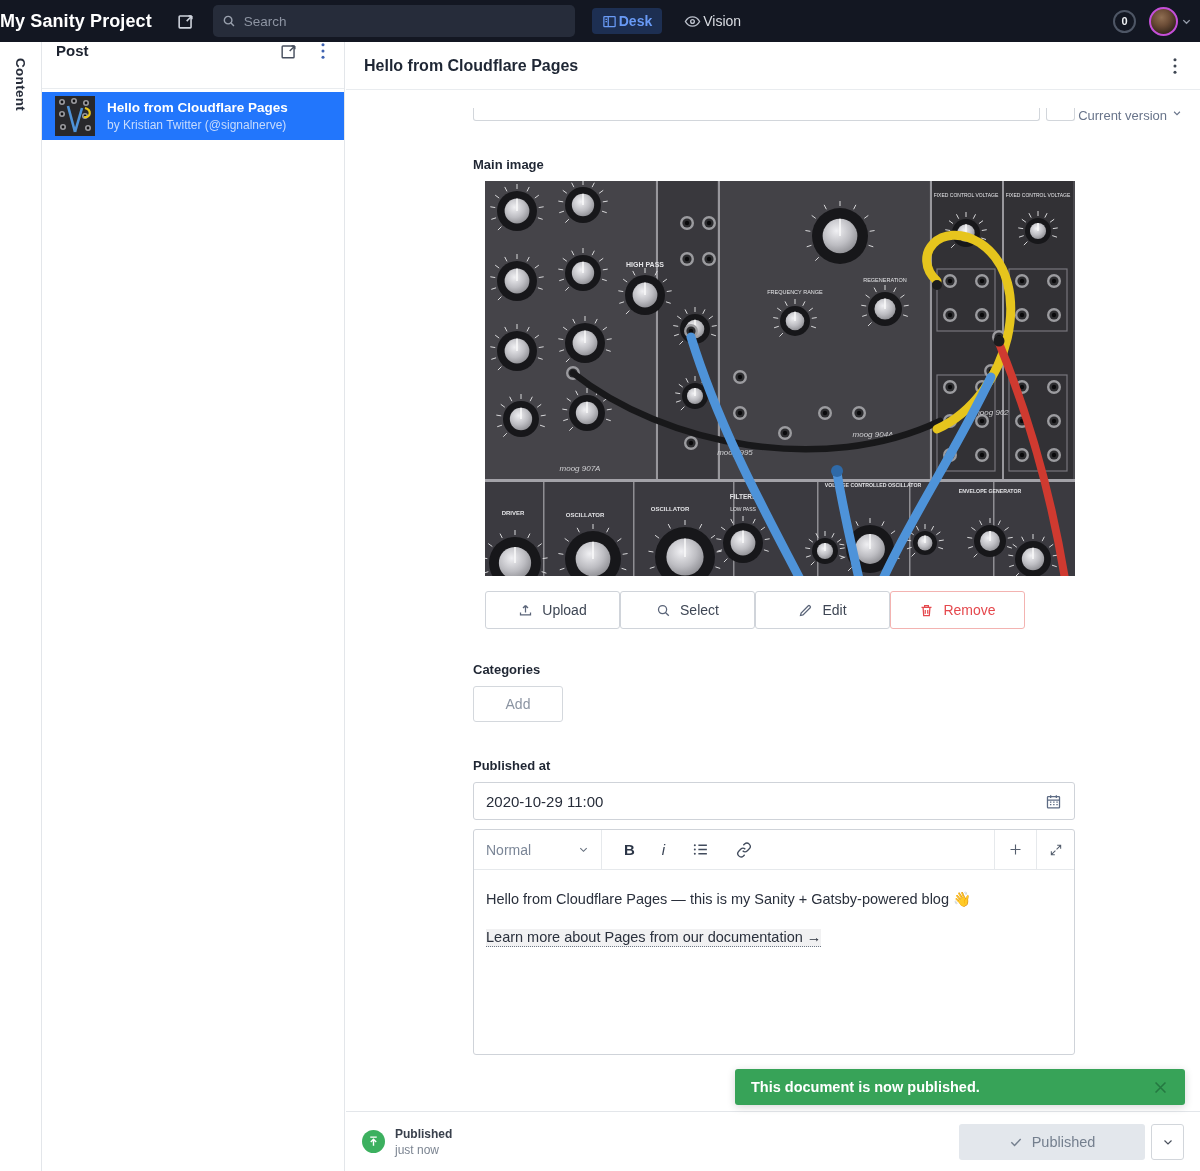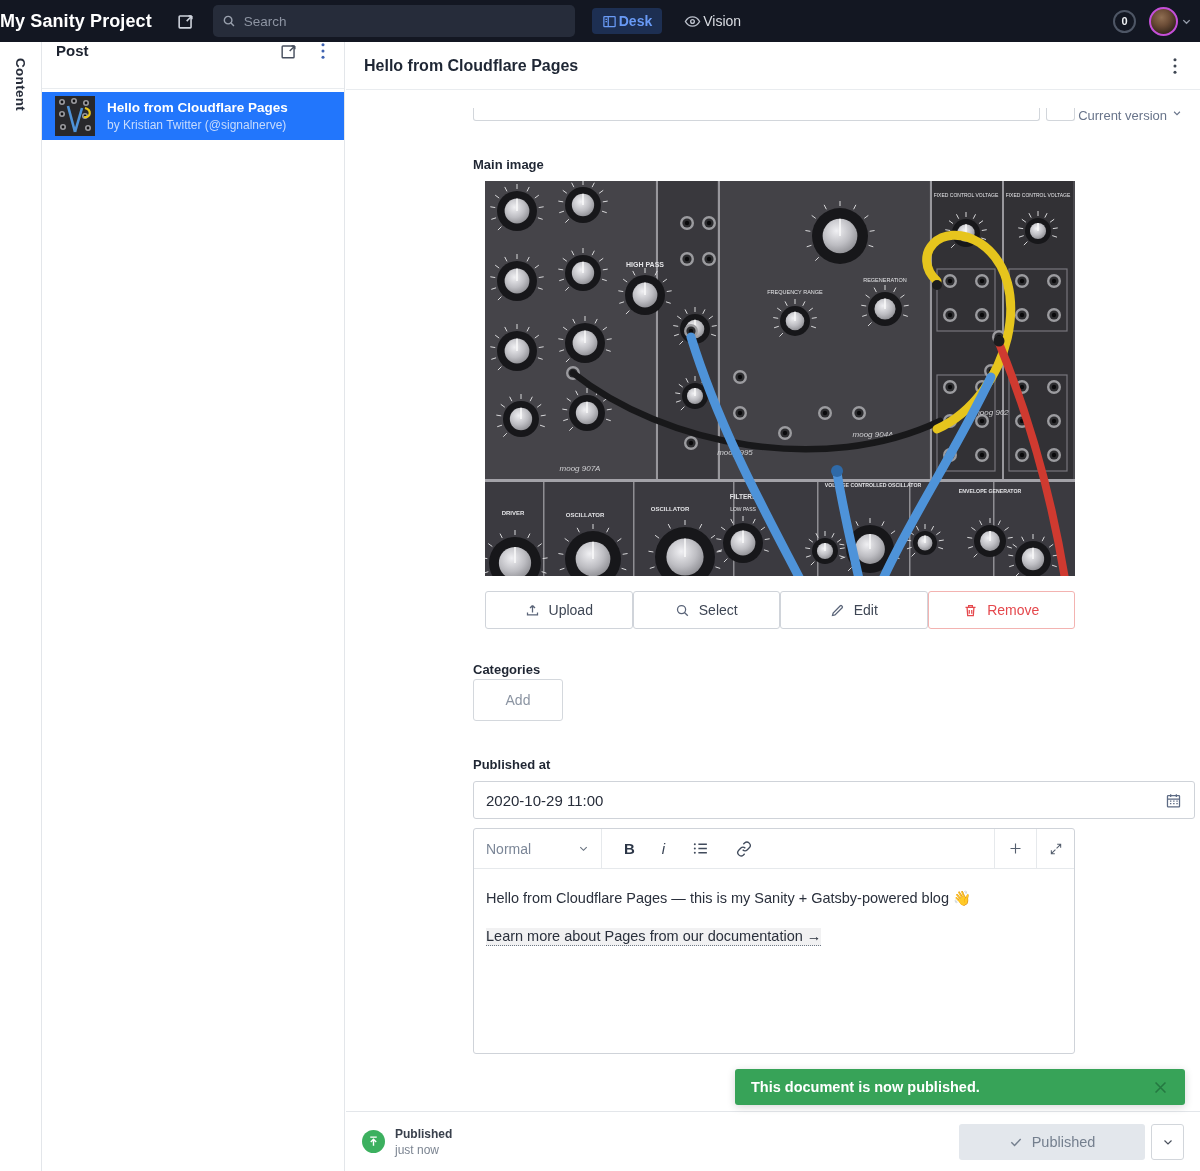--- a/index.html
+++ b/index.html
@@ -69,36 +69,36 @@
 
   .sliver-row { display:flex; gap:6px; width:602px; }
   .sliver-input { flex:1; height:13px; border:1px solid #d2d6db; border-top:none;
     border-radius:0 0 3px 3px; }
   .sliver-btn { width:29px; height:13px; border:1px solid #d2d6db; border-top:none;
     border-radius:0 0 3px 3px; cursor:pointer; }
 
   .field-label { font-size:13px; font-weight:600; color:#1f2633; }
   .lbl-mainimage { margin-top:36px; }
   .image-wrap { margin:9px 0 0 12px; width:590px; height:395px; background:#4a494e; }
-  .img-buttons { margin:15px 0 0 12px; width:590px; display:flex; }
+  .img-buttons { margin:15px 0 0 12px; width:540px; display:flex; }
   .img-btn { flex:1; height:38px; border:1px solid #d0d4da; border-radius:3px;
     background:#fff; display:flex; align-items:center; justify-content:center; gap:9px;
     font-size:14px; font-weight:500; color:#3e4654; cursor:pointer;
     font-family:"Liberation Sans",sans-serif; }
   .img-btn .bicon { color:#5a6478; display:flex; }
   .img-btn.danger { color:#e5484d; border-color:#f3b3b1; }
   .img-btn.danger .bicon { color:#e5484d; }
 
   .lbl-categories { margin-top:33px; }
-  .add-btn { margin-top:2px; width:90px; height:42px; border:1px solid #d4d8dd;
+  .add-btn { margin-top:9px; width:90px; height:36px; border:1px solid #d4d8dd;
     border-radius:3px; background:#fff; font-size:14px; font-weight:500; color:#8b94a2;
     cursor:pointer; font-family:"Liberation Sans",sans-serif; }
 
   .lbl-published { margin-top:36px; }
-  .date-input { margin-top:9px; width:722px; height:38px; border:1px solid #cfd3d9;
+  .date-input { margin-top:9px; width:602px; height:38px; border:1px solid #cfd3d9;
     border-radius:3px; display:flex; align-items:center; padding:0 12px; }
   .date-input input { flex:1; border:none; outline:none; font-size:15px; color:#272d3a;
     font-family:"Liberation Sans",sans-serif; }
   .cal-icon { color:#5d6b84; display:flex; cursor:pointer; }
 
   .lbl-body { margin-top:36px; }
   .editor { margin-top:9px; width:602px; height:226px; border:1px solid #cfd3d9;
     border-radius:3px; overflow:hidden; }
   .toolbar { height:40px; border-bottom:1px solid #e6e9ec; display:flex; align-items:stretch; }
   .style-select { width:128px; padding:0 12px; border-right:1px solid #e6e9ec;

